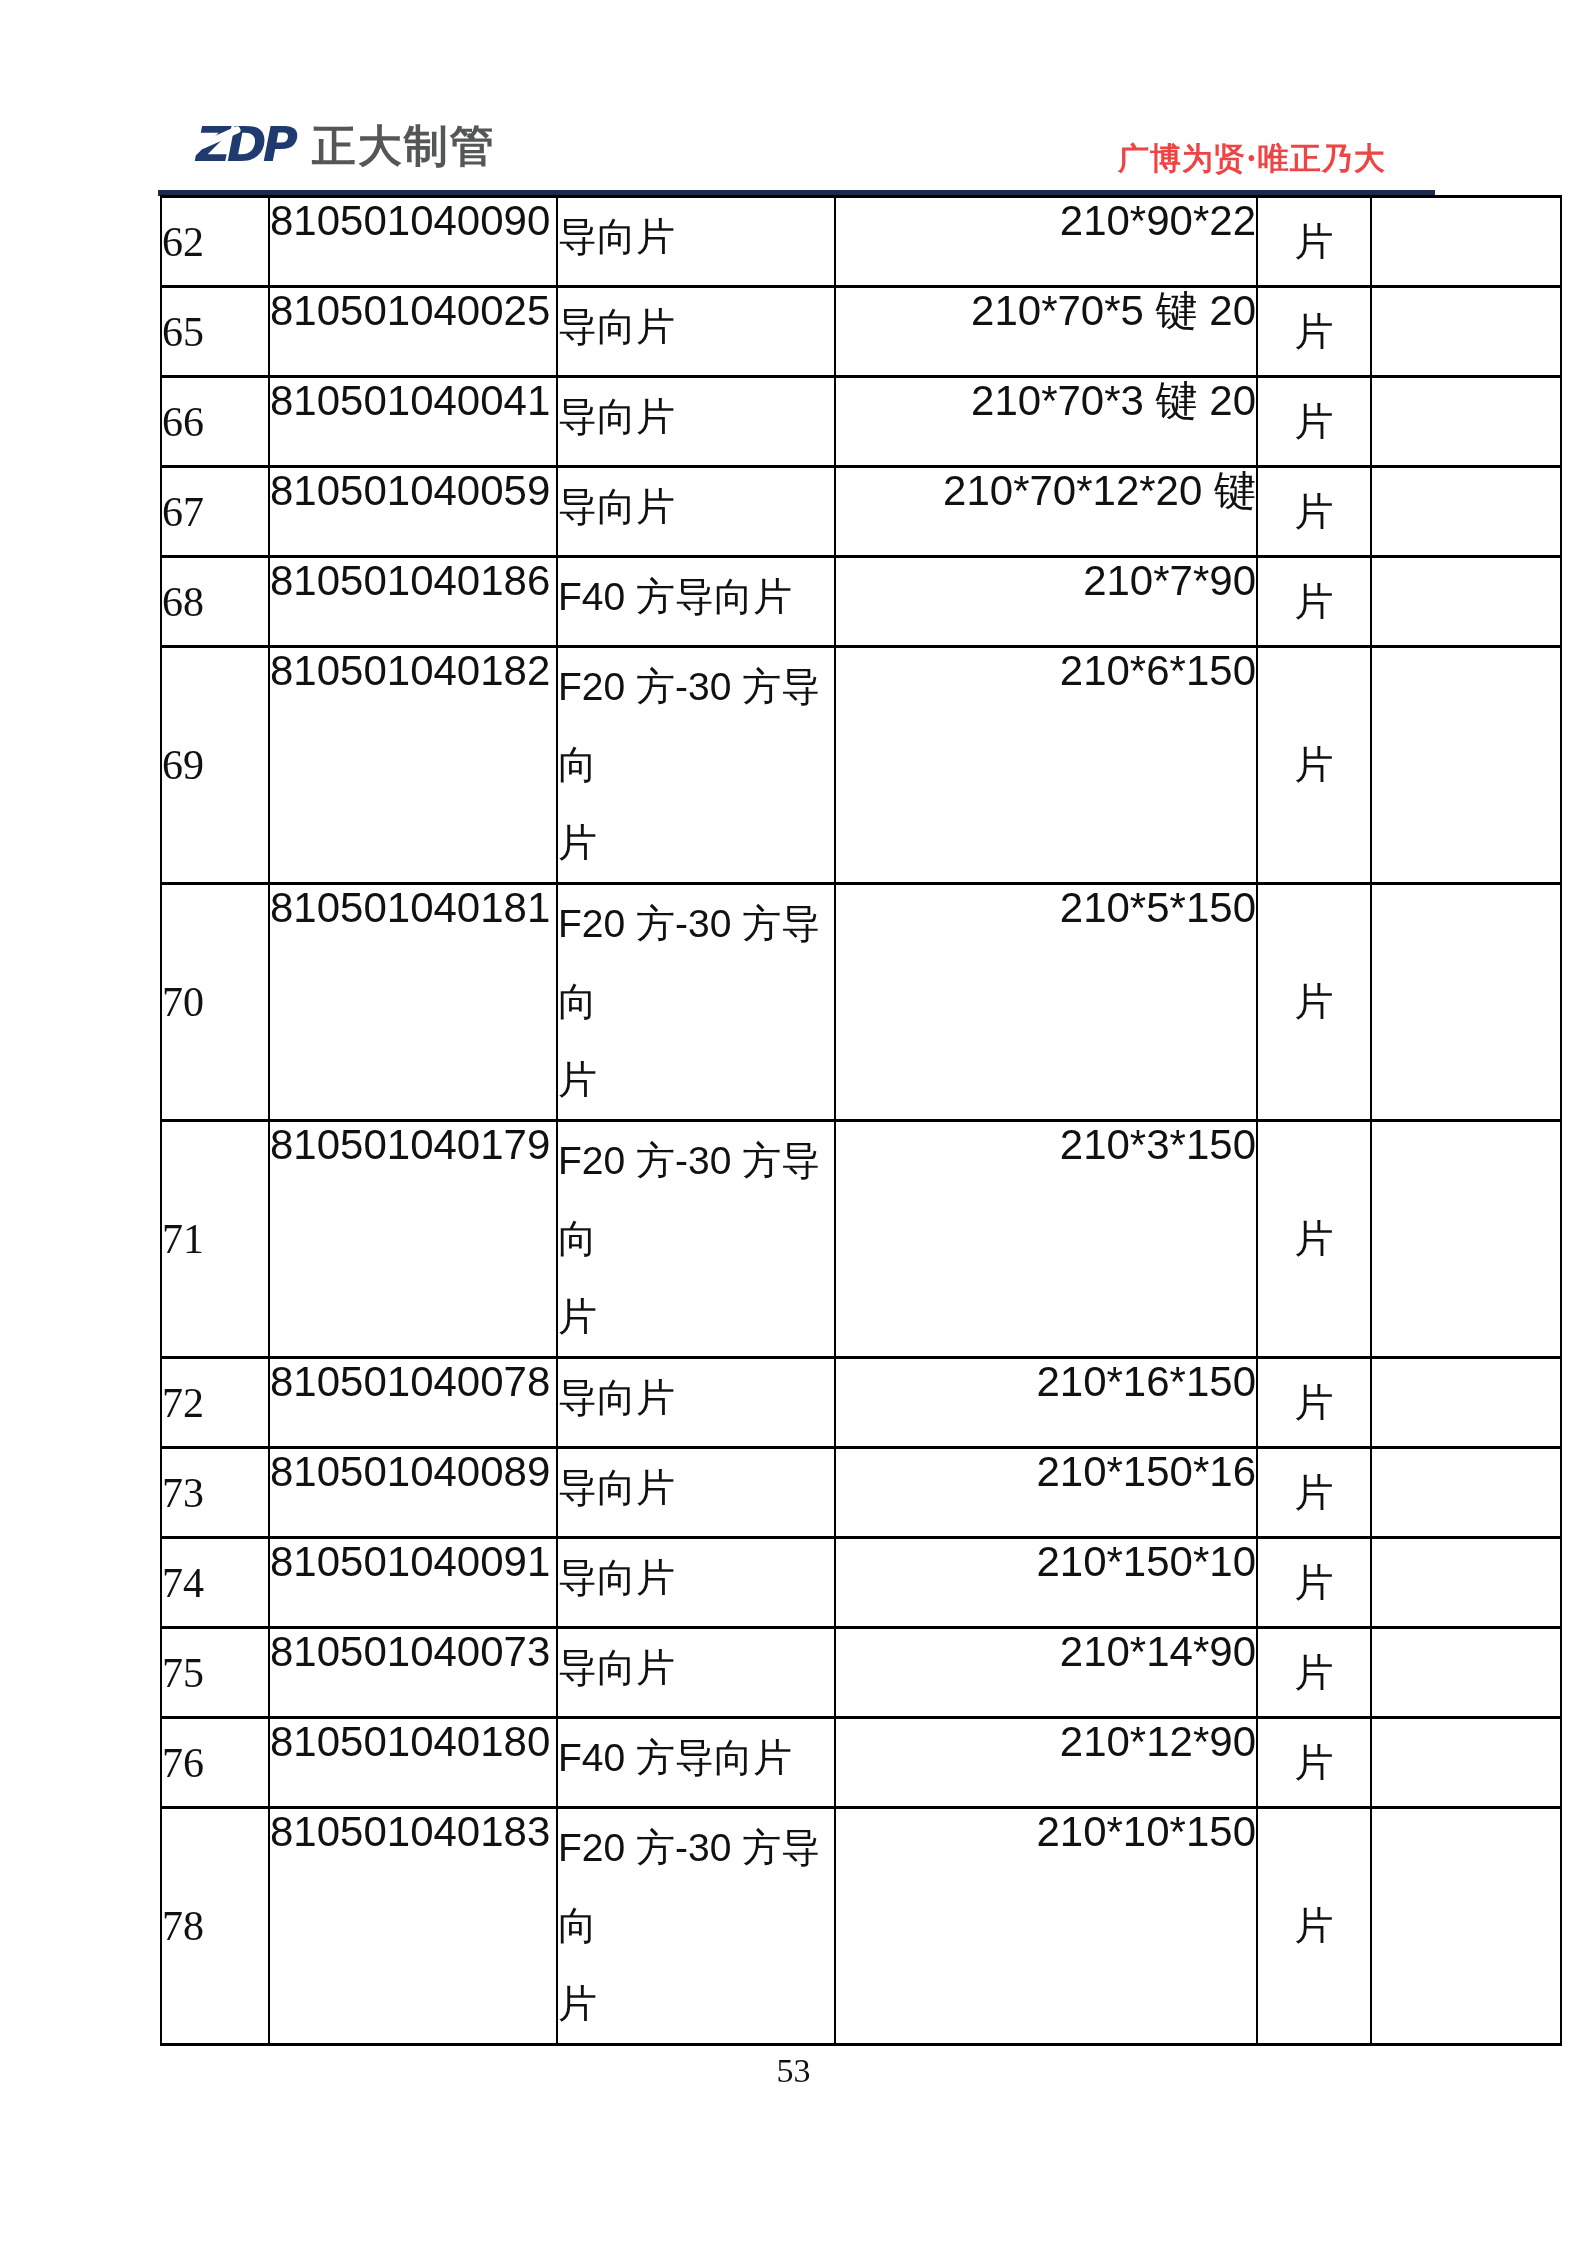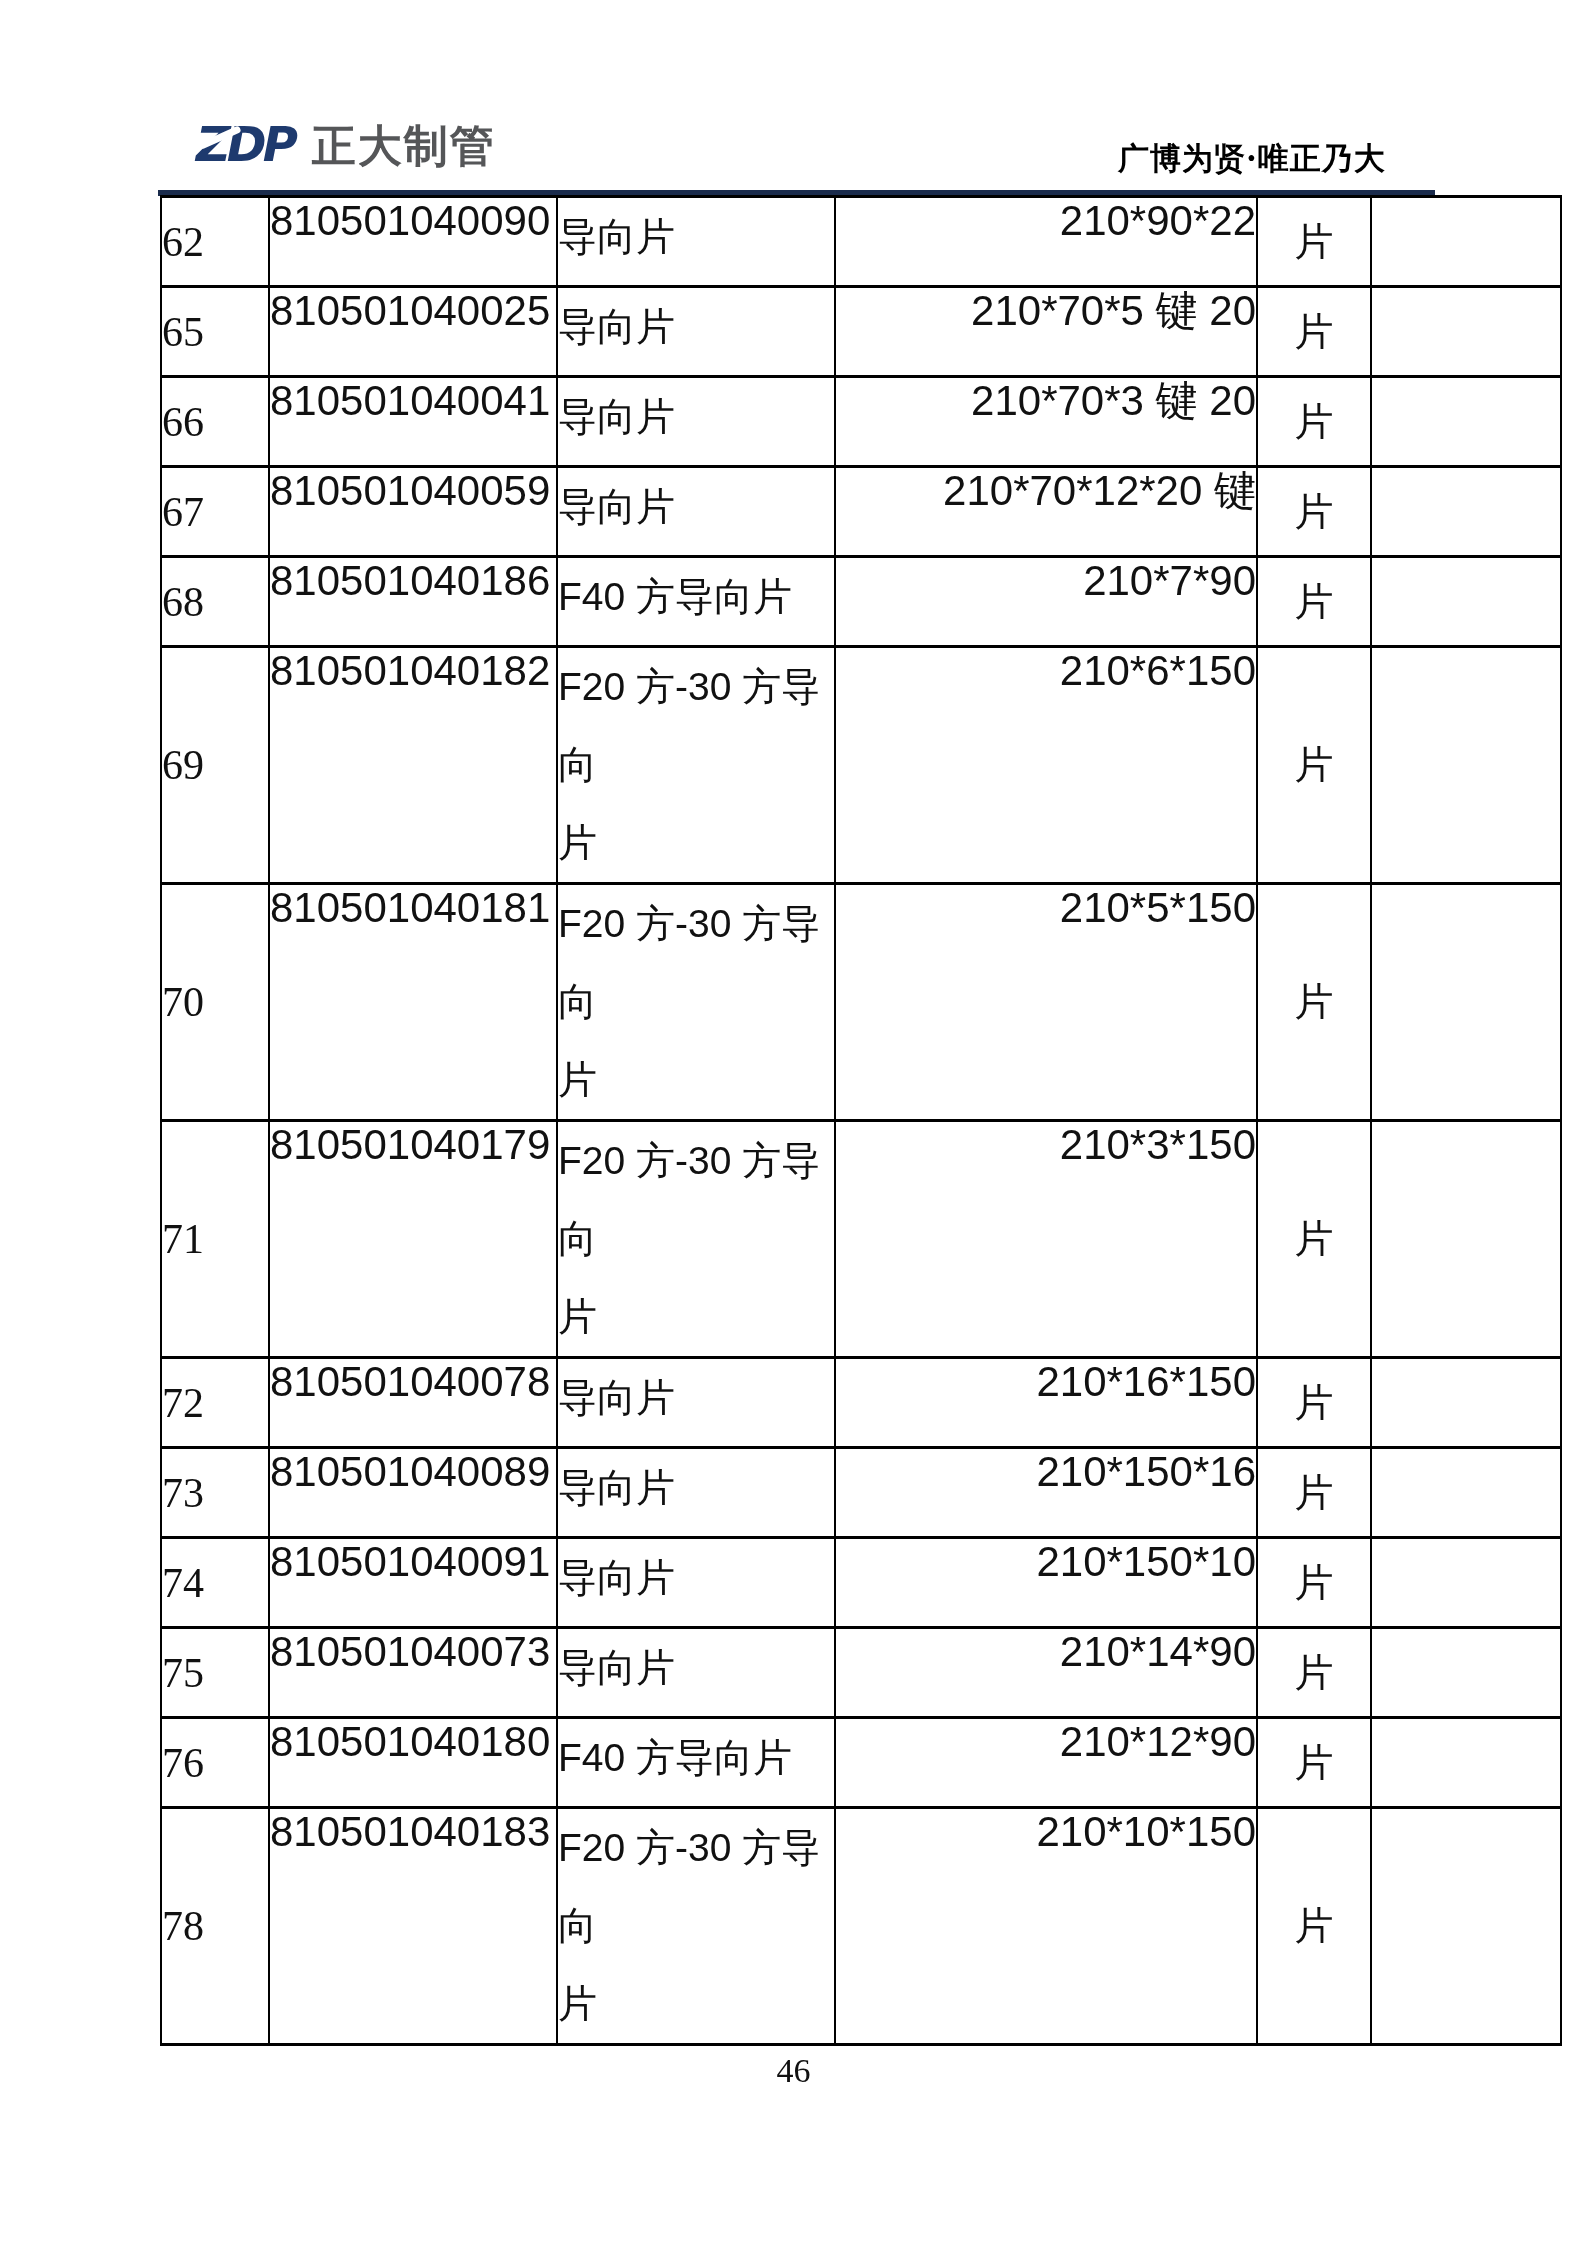--- a/index.html
+++ b/index.html
@@ -80,21 +80,21 @@
 <div>
 
   <div class="logo">
     <span class="logo-zdp" style="color: rgb(30, 58, 110);">
       <span>ZDP</span>
       <span class="logo-swoosh"></span>
     </span>
     <span class="logo-cn" style="color: rgb(85, 86, 88);">正大制管</span>
   </div>
 
-  <div class="slogan" style="color: #000000;">广博为贤·唯正乃大</div>
+  <div class="slogan" style="color: #ef4444;">广博为贤·唯正乃大</div>
 
   <div class="header-rule" style="background: rgb(26, 43, 76);"></div>
 
   <table class="parts">
     <colgroup>
       <col style="width:108px">
       <col style="width:288px">
       <col style="width:278px">
       <col style="width:422px">
       <col style="width:114px">
@@ -213,15 +213,15 @@
           <td class="code">810501040183</td>
           <td class="name">F20 方-30 方导向
 片</td>
           <td class="spec">210*10*150</td>
           <td class="unit">片</td>
           <td class="note"></td>
         </tr>
       </tbody>
   </table>
 
-  <div class="page-number">46</div>
+  <div class="page-number">53</div>
 
 </div>
 
 </body></html>

